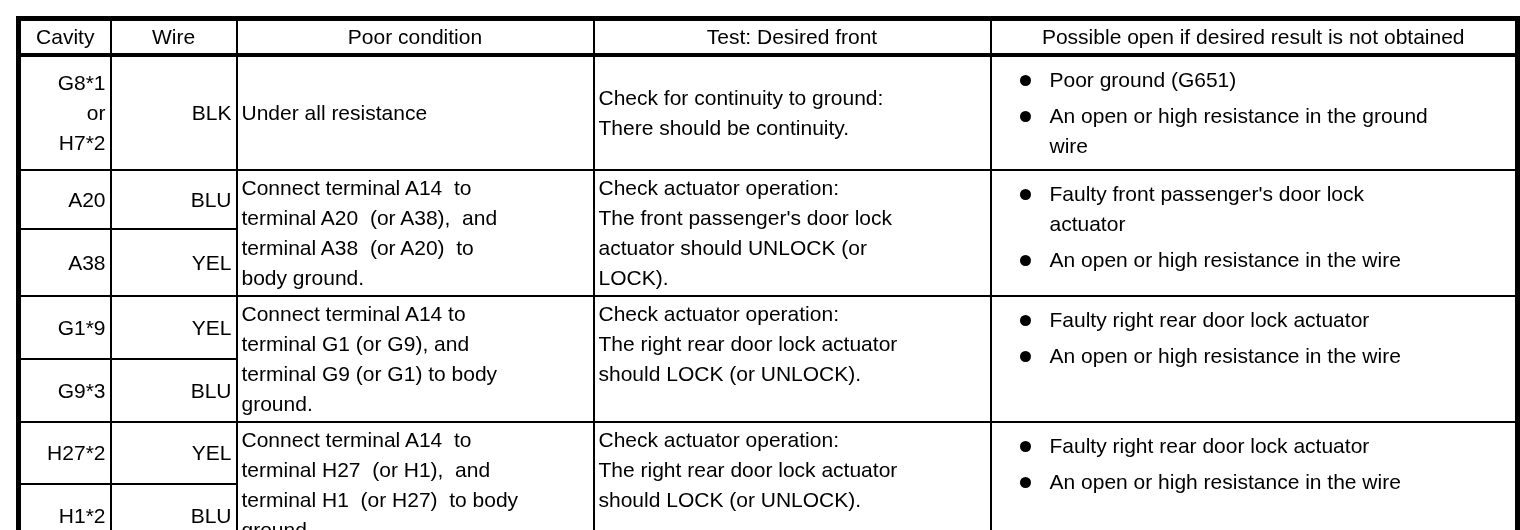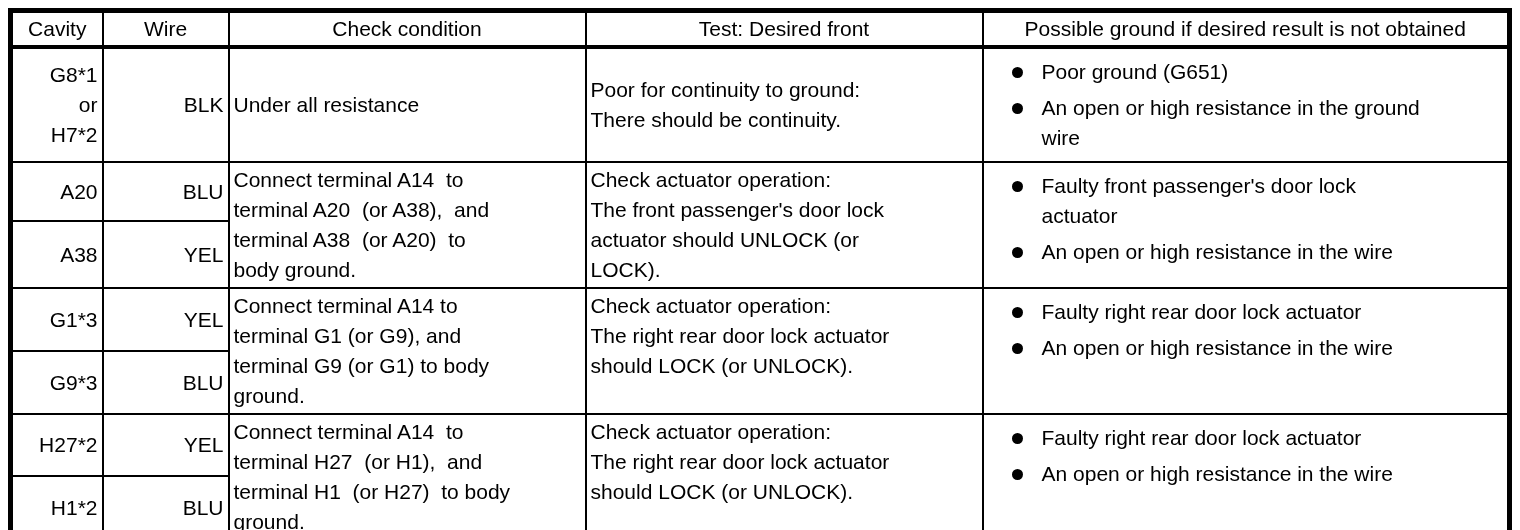--- a/index.html
+++ b/index.html
@@ -5,21 +5,21 @@
   html, body {
     margin: 0;
     background: #ffffff;
     font-family: "Liberation Sans", "DejaVu Sans", sans-serif;
     color: #000;
   }
   .page {
     width: 1520px;
     height: 530px;
     box-sizing: border-box;
-    padding: 8px;
+    padding: 16px;
     background: #fff;
   }
   table.tt {
     border-collapse: collapse;
     table-layout: fixed;
     width: 1504px;
     height: 512px;
     border: 5px solid #000;
     font-size: 21px;
     line-height: 30px;
@@ -79,34 +79,34 @@
       <col style="width:92px">
       <col style="width:126px">
       <col style="width:357px">
       <col style="width:397px">
       <col>
     </colgroup>
     <thead>
       <tr>
         <th>Cavity</th>
         <th>Wire</th>
-        <th>Check condition</th>
+        <th>Poor condition</th>
         <th>Test: Desired front</th>
-        <th>Possible ground if desired result is not obtained</th>
+        <th>Possible open if desired result is not obtained</th>
       </tr>
     </thead>
     <tbody>
 
       <tr style="height:99px">
         <td class="cav gsep">G8*1
 or
 H7*2</td>
         <td class="wire gsep">BLK</td>
         <td class="cond vmid gsep">Under all resistance</td>
-        <td class="res vmid gsep">Poor for continuity to ground:
+        <td class="res vmid gsep">Check for continuity to ground:
 There should be continuity.</td>
         <td class="causes gsep">
           <div class="cause-item">
             <span class="bullet"></span>
             <span class="cause-text">Poor ground (G651)</span>
           </div>
           <div class="cause-item">
             <span class="bullet"></span>
             <span class="cause-text">An open or high resistance in the ground
 wire</span>
@@ -136,21 +136,21 @@
             <span class="cause-text">An open or high resistance in the wire</span>
           </div>
         </td>
       </tr>
       <tr style="height:64px">
         <td class="cav gsep">A38</td>
         <td class="wire gsep">YEL</td>
       </tr>
 
       <tr style="height:60px">
-        <td class="cav subsplit">G1*3</td>
+        <td class="cav subsplit">G1*9</td>
         <td class="wire subsplit">YEL</td>
         <td class="cond gsep" rowspan="2">Connect terminal A14 to
 terminal G1 (or G9), and
 terminal G9 (or G1) to body
 ground.</td>
         <td class="res gsep" rowspan="2">Check actuator operation:
 The right rear door lock actuator
 should LOCK (or UNLOCK).</td>
         <td class="causes gsep" rowspan="2">
           <div class="cause-item">

